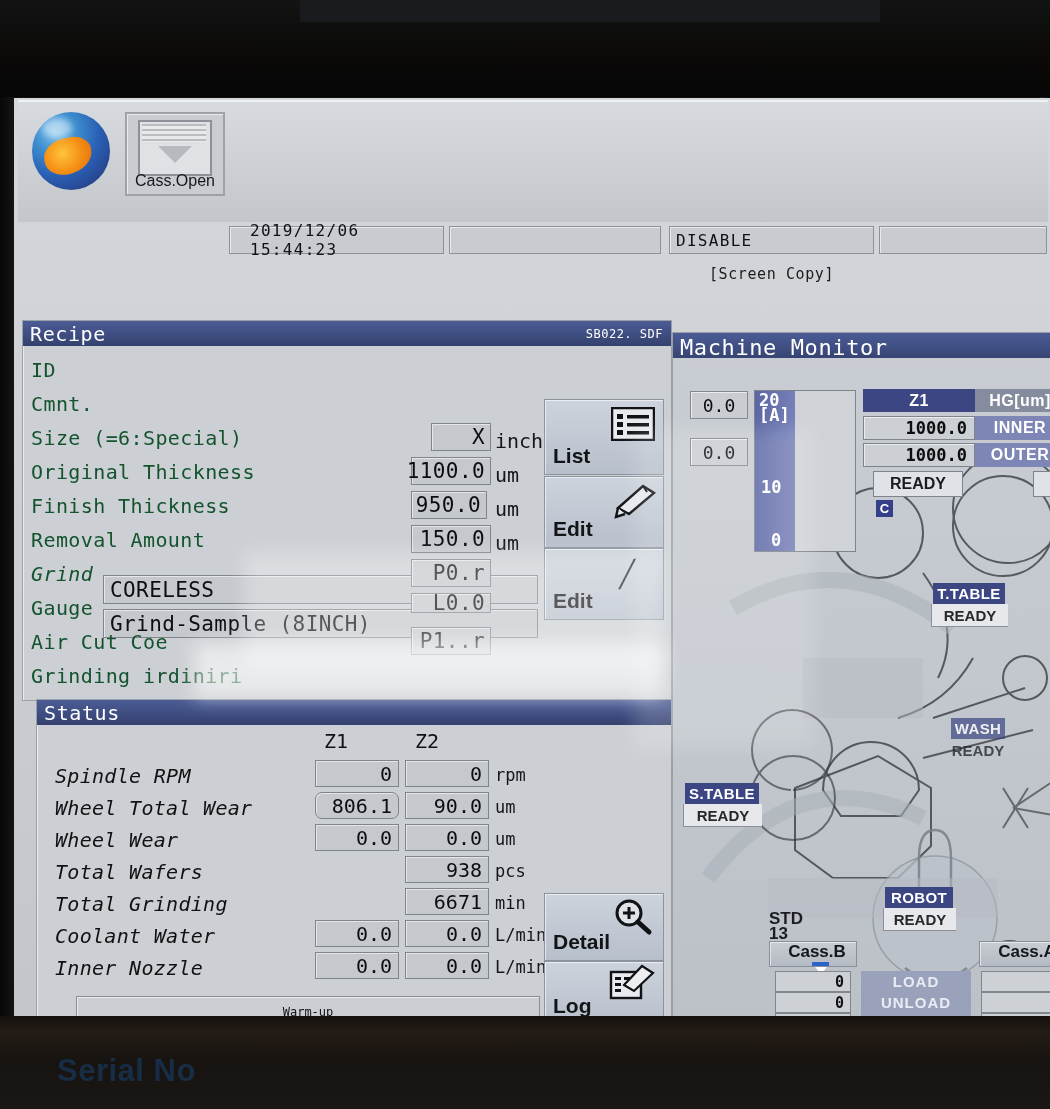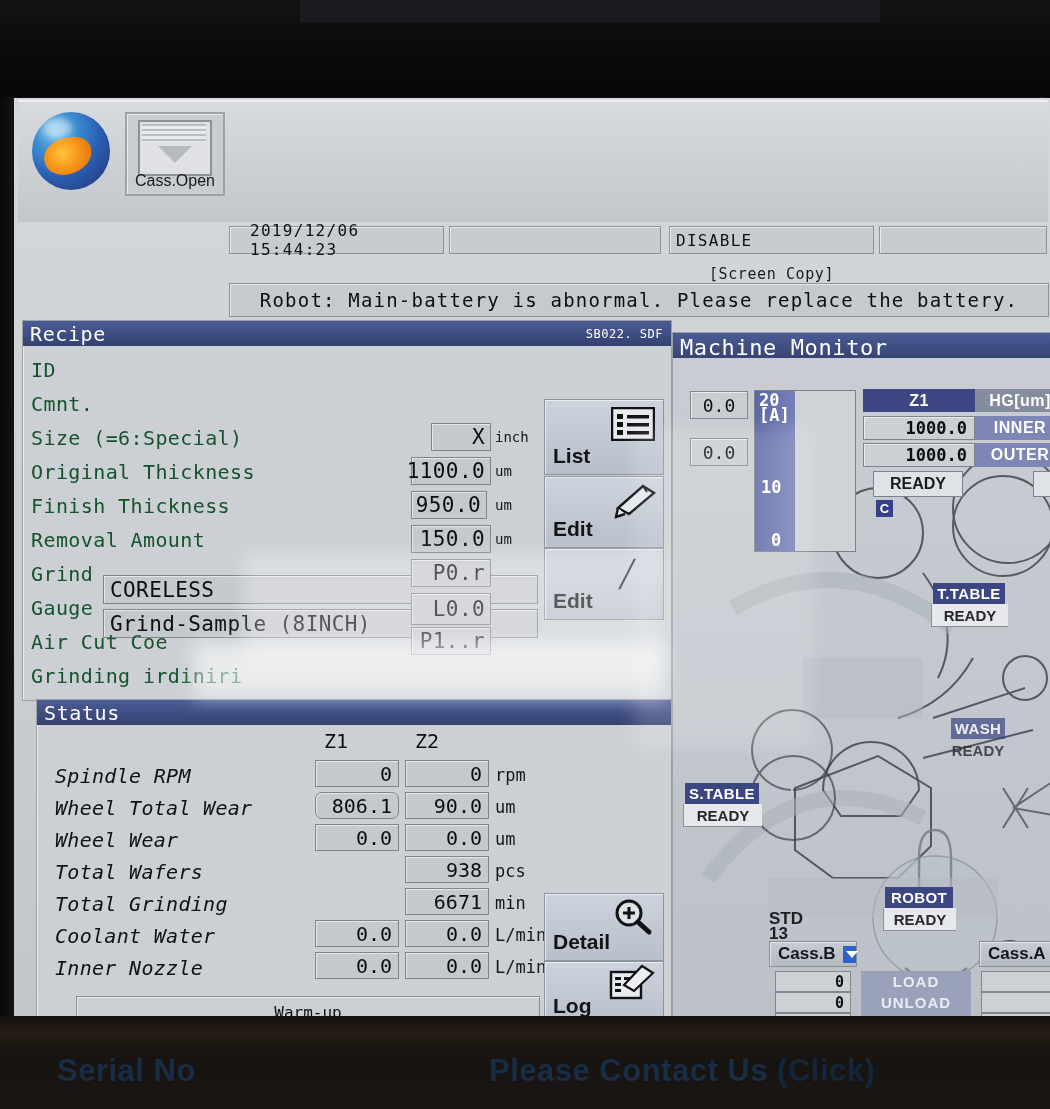--- a/index.html
+++ b/index.html
@@ -84,42 +84,42 @@
   #monitor{left:658px;top:234px;width:392px;height:690px;}
 
   
   .rrow{position:absolute;left:8px;width:518px;height:34px;display:flex;align-items:center;}
   .rlabel{font-size:20px;color:#14532d;letter-spacing:.4px;}
   .fld{position:absolute;background:#c5c8cd;border:1px solid #7f838a;
     box-shadow:inset 1px 1px 0 rgba(255,255,255,.55);
     font-size:21px;color:#0c0d0f;display:flex;align-items:center;
     justify-content:flex-end;padding-right:5px;box-sizing:border-box;letter-spacing:.4px;}
   .fld.left{justify-content:flex-start;padding-left:6px;}
-  .unit{position:absolute;font-size:14px;color:#151617;}
+  .unit{position:absolute;font-size:20px;color:#151617;}
 
   
   .scol{position:absolute;font-size:20px;color:#111;}
   .srow{position:absolute;left:18px;font-size:20px;color:#111;letter-spacing:.3px;font-style:italic;}
   .sfld{position:absolute;background:#c5c8cd;border:1px solid #7f838a;
     box-shadow:inset 1px 1px 0 rgba(255,255,255,.55);height:27px;
     font-size:20px;color:#0c0d0f;display:flex;align-items:center;
     justify-content:flex-end;padding-right:6px;box-sizing:border-box;}
   .sunit{position:absolute;font-size:17px;color:#151617;}
 
   
   .sbtn{position:absolute;width:118px;background:linear-gradient(180deg,#cdd3dc,#b7bfcb);
     border:1px solid #8c939d;box-shadow:inset 1px 1px 0 rgba(255,255,255,.6);}
   .sbtn .lab{position:absolute;left:8px;bottom:6px;font-family:"Liberation Sans",sans-serif;
     font-size:21px;font-weight:700;color:#131416;}
   .sbtn .ic{position:absolute;right:8px;top:7px;}
 
   
   #warmup{position:absolute;left:62px;top:898px;width:462px;height:30px;
     background:#cbced3;border:1px solid #8a8e94;box-shadow:inset 1px 1px 0 rgba(255,255,255,.6);
-    display:flex;align-items:center;justify-content:center;font-size:16px;color:#111;}
+    display:flex;align-items:center;justify-content:center;font-size:12px;color:#111;}
 
   
   #mm{position:absolute;left:0;top:25px;width:392px;height:665px;
     background:linear-gradient(180deg,#c9cdd3,#bcc1c8);overflow:hidden;}
   .amp{position:absolute;background:#c9ccd1;border:1px solid #82868d;
     box-shadow:inset 1px 1px 0 rgba(255,255,255,.6);width:56px;height:26px;
     display:flex;align-items:center;justify-content:center;font-size:18px;color:#0d0e10;}
   #ambar{position:absolute;left:81px;top:32px;width:100px;height:160px;
     border:1px solid #7e838b;background:#cfd2d7;}
   #ambar .fill{position:absolute;left:0;top:0;width:40px;height:160px;
@@ -146,21 +146,21 @@
   .tagval{position:absolute;background:#e6e8eb;border-left:1px solid #8b9097;border-bottom:1px solid #8b9097;
     height:22px;display:flex;align-items:center;justify-content:center;
     font-family:"Liberation Sans",sans-serif;font-weight:700;font-size:15px;color:#26282c;}
   .mark{position:absolute;width:17px;height:17px;background:#36408a;color:#fff;
     font-family:"Liberation Sans",sans-serif;font-weight:700;font-size:13px;
     display:flex;align-items:center;justify-content:center;}
 
   .cassbtn{position:absolute;background:linear-gradient(180deg,#c8ccd3,#b4bac3);
     border:1px solid #8a8f97;box-shadow:inset 1px 1px 0 rgba(255,255,255,.55);
     font-family:"Liberation Sans",sans-serif;font-weight:700;font-size:17px;color:#15161a;
-    display:flex;align-items:center;padding-left:8px;box-sizing:border-box;}
+    display:flex;align-items:center;padding-left:8px;box-sizing:border-box;flex-direction:column;}
   .cassbtn .dd{width:17px;height:17px;background:#2b63c8;margin-left:7px;position:relative;}
   .cassbtn .dd:after{content:"";position:absolute;left:3px;top:5px;
     border-left:6px solid transparent;border-right:6px solid transparent;border-top:7px solid #fff;}
   .cassfld{position:absolute;background:#cdd0d5;border:1px solid #82868d;height:21px;
     display:flex;align-items:center;justify-content:flex-end;padding-right:6px;
     font-size:15px;font-weight:700;color:#101113;box-sizing:border-box;}
   .cassfld.c{justify-content:center;padding:0;}
   .lurow{position:absolute;height:21px;background:#9aa2bb;color:#e9ecf2;
     font-family:"Liberation Sans",sans-serif;font-weight:700;font-size:15px;
     display:flex;align-items:center;justify-content:center;letter-spacing:1px;}
@@ -191,21 +191,20 @@
         </div>
         <div class="cap">Cass.Open</div>
       </div>
     </div>
 
     <div class="hfield" id="datetime" style="width:215px;height:28px;">2019/12/06  15:44:23</div>
     <div class="hfield" id="f-blank1" style="width:212px;height:28px;"></div>
     <div class="hfield" id="mode-field" style="width:205px;height:28px;">DISABLE</div>
     <div class="hfield" id="f-blank2" style="width:168px;height:28px;"></div>
     <div id="screen-copy">[Screen Copy]</div>
-    <div id="msgbar">Robot: Main-battery is abnormal. Please replace the battery.</div>
 
     <div class="panel" id="recipe">
       <div class="panel-title">
         <span>Recipe</span>
         <span class="right">SB022. SDF</span>
       </div>
 
       <div class="rrow" style="top:32px;">
         <span class="rlabel" style="width:72px;">ID</span>
       </div>
@@ -230,28 +229,28 @@
           <div class="rrow" style="top: 168px;">
             <span class="rlabel">Finish Thickness</span>
           </div>
           <div class="fld" style="left: 388px; top: 170px; width: 76px; height: 28px;">950.0</div>
           <div class="unit" style="left: 472px; top: 176px;">um</div>
           <div class="rrow" style="top: 202px;">
             <span class="rlabel">Removal Amount</span>
           </div>
           <div class="fld" style="left: 388px; top: 204px; width: 80px; height: 28px;">150.0</div>
           <div class="unit" style="left: 472px; top: 210px;">um</div>
-          <div class="rrow" style="top: 236px;">
+          <div class="rrow" style="top: 236px; font-style: italic;">
             <span class="rlabel">Grind</span>
           </div>
           <div class="fld" style="left: 388px; top: 238px; width: 80px; height: 28px;">P0.r</div>
           <div class="rrow" style="top: 270px;">
             <span class="rlabel">Gauge</span>
           </div>
-          <div class="fld" style="left: 388px; top: 272px; width: 80px; height: 32px;">L0.0</div>
+          <div class="fld" style="left: 388px; top: 272px; width: 80px; height: 20px;">L0.0</div>
           <div class="rrow" style="top: 304px;">
             <span class="rlabel">Air Cut Coe</span>
           </div>
           <div class="fld" style="left: 388px; top: 306px; width: 80px; height: 28px;">P1..r</div>
           <div class="rrow" style="top: 338px;">
             <span class="rlabel">Grinding irdiniri</span>
           </div>
         </div>
     </div>
 
@@ -463,16 +462,13 @@
       </div>
     </div>
 
     <div class="glare" style="left:230px;top:455px;width:420px;height:120px;"></div>
     <div class="glare" style="left:180px;top:545px;width:470px;height:55px;background:rgba(255,255,255,.55);"></div>
     <div class="glare" style="left:620px;top:330px;width:180px;height:320px;background:rgba(255,255,255,.16);"></div>
   </div>
 
   <div class="dark-bottom"></div>
   <div class="bottom-text" id="serial-no">Serial No</div>
-  <div class="bottom-text" id="contact-us">
-    <span>Please Contact Us </span><span class="click">(Click)</span>
-  </div>
 </div>
 
 </body></html>

